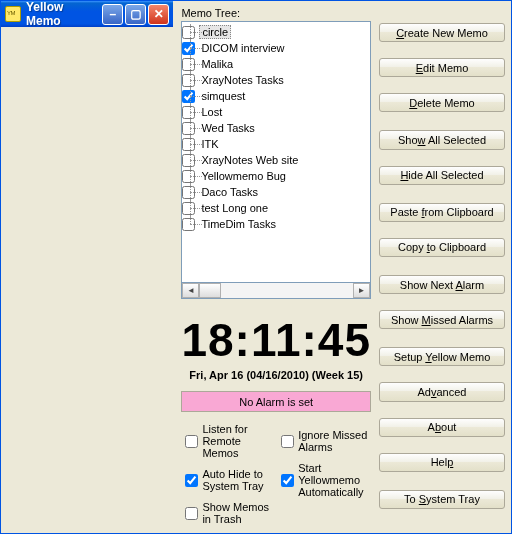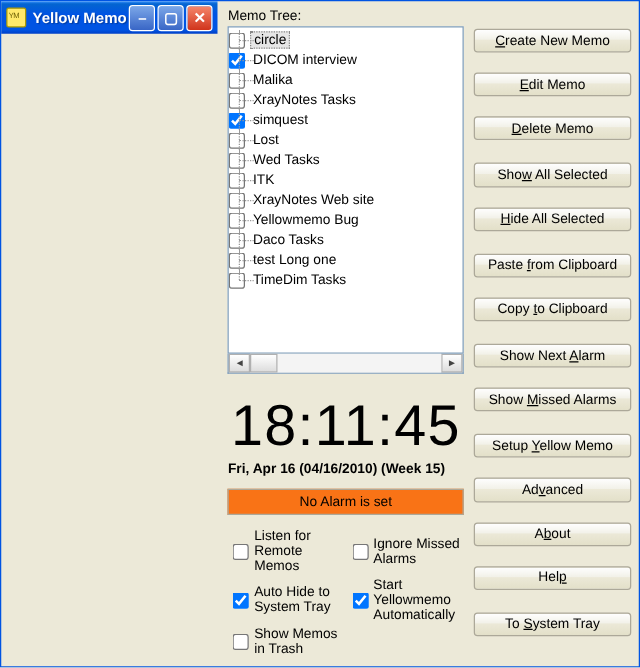--- a/index.html
+++ b/index.html
@@ -21,23 +21,23 @@
   .item::before { content: ""; position: absolute; left: 8px; top: 0; bottom: 0; border-left: 1px dotted #999; }
   .item::after { content: ""; position: absolute; left: 8px; top: 8px; width: 12px; border-top: 1px dotted #999; }
   .item:last-child::before { bottom: 8px; }
   .item input[type=checkbox] { width: 13px; height: 13px; margin-right: 4px; }
   .item .label { padding: 0 2px; }
   .item.sel .label { background: #e6e6e6; color: #000; border: 1px dotted #888; }
   .hscroll { height: 17px; background: #efefef; border: 1px solid #7f9db9; border-top: none; display: flex; align-items: center; }
   .hscroll .arrow { width: 17px; height: 15px; background: linear-gradient(#fff,#ddd); border: 1px solid #b0b0b0; display: flex; align-items: center; justify-content: center; font-size: 8px; color: #444; }
   .hscroll .track { flex: 1; background: #f4f4f4; height: 15px; position: relative; }
   .hscroll .thumb { position: absolute; left: 0; top: 0; width: 22px; height: 15px; background: linear-gradient(#fff,#ddd); border: 1px solid #b0b0b0; }
-  .clock { font-family: Arial, sans-serif; font-size: 46px; font-weight: 400; text-align: center; margin-top: 14px; letter-spacing: 1px; }
-  .date { font-weight: bold; font-size: 11px; margin-top: 2px; }
-  .alarmbar { margin-top: 10px; height: 22px; border: 1px solid #aca899; background: #f97316; display: flex; align-items: center; justify-content: center; }
+  .clock { font-family: Arial, sans-serif; font-size: 46px; font-weight: 700; text-align: center; margin-top: 14px; letter-spacing: 1px; }
+  .date { text-align: center; font-weight: bold; font-size: 11px; margin-top: 2px; }
+  .alarmbar { margin-top: 10px; height: 22px; border: 1px solid #aca899; background: #f9a8d4; display: flex; align-items: center; justify-content: center; }
   .opts { margin-top: 11px; display: grid; grid-template-columns: 1fr 1fr; row-gap: 3px; column-gap: 6px; padding-left: 4px; }
   .opt { display: flex; align-items: center; gap: 4px; }
   .opt input { width: 13px; height: 13px; }
   .right { width: 126px; display: flex; flex-direction: column; margin-top: 16px; }
   .btn { height: 23px; background: linear-gradient(to bottom,#fefefe,#f2f1e8 45%,#ece9d8 46%,#e3e0c9); border: 1px solid #aca899; border-radius: 3px; font-size: 11px; font-family: inherit; cursor: default; text-align: center; padding: 0 4px; white-space: nowrap; overflow: hidden; }
   .btn .u { text-decoration: underline; }
   .gap-s { margin-bottom: 16px; }
   .gap-l { margin-bottom: 18px; }
 </style>
 </head>

